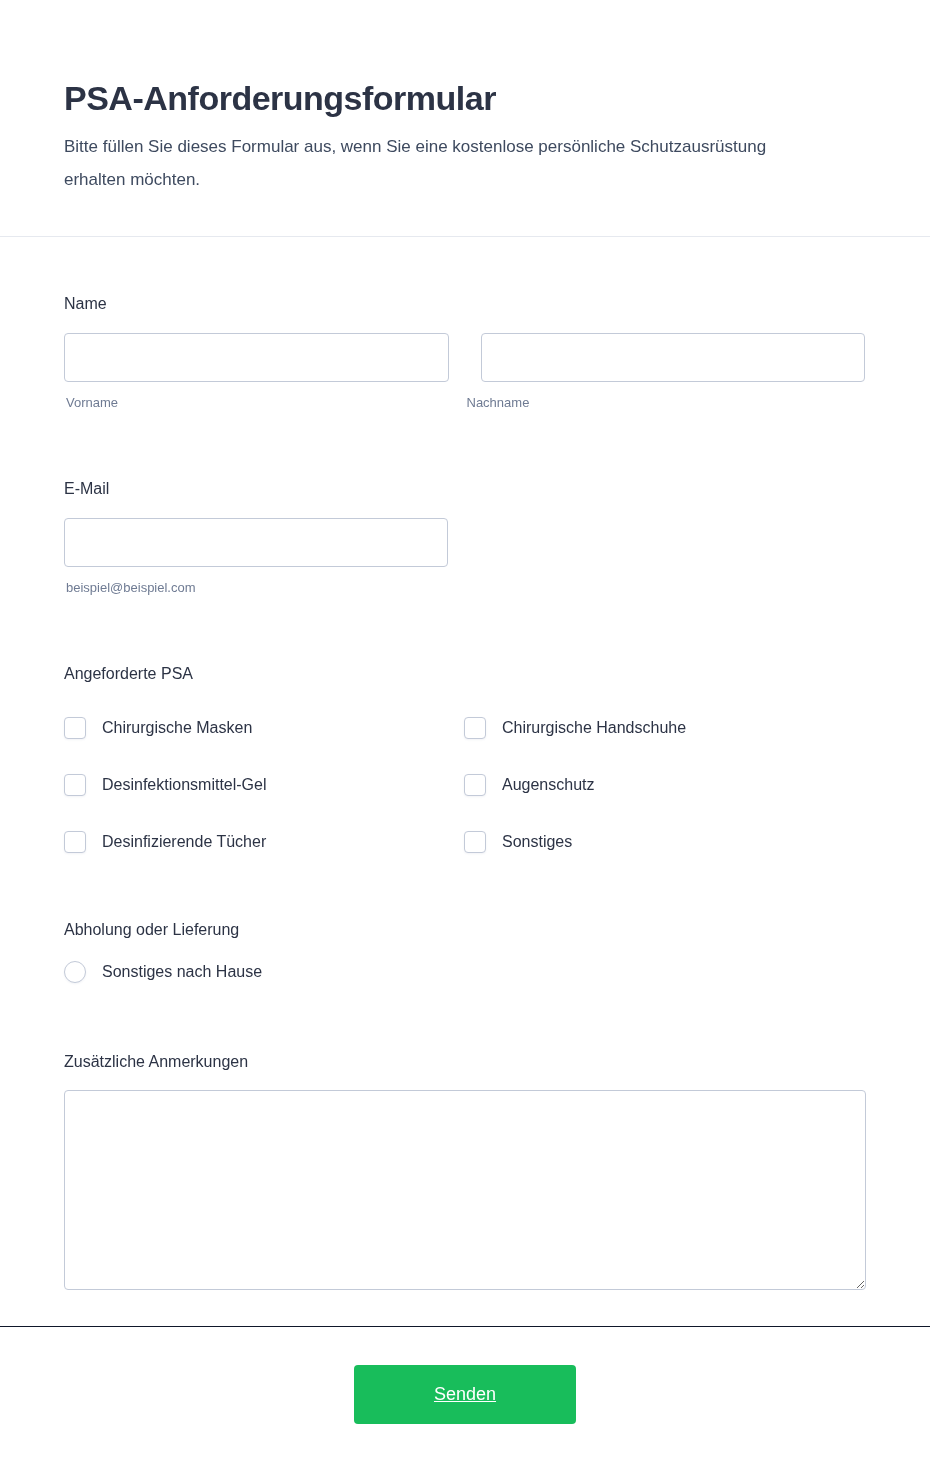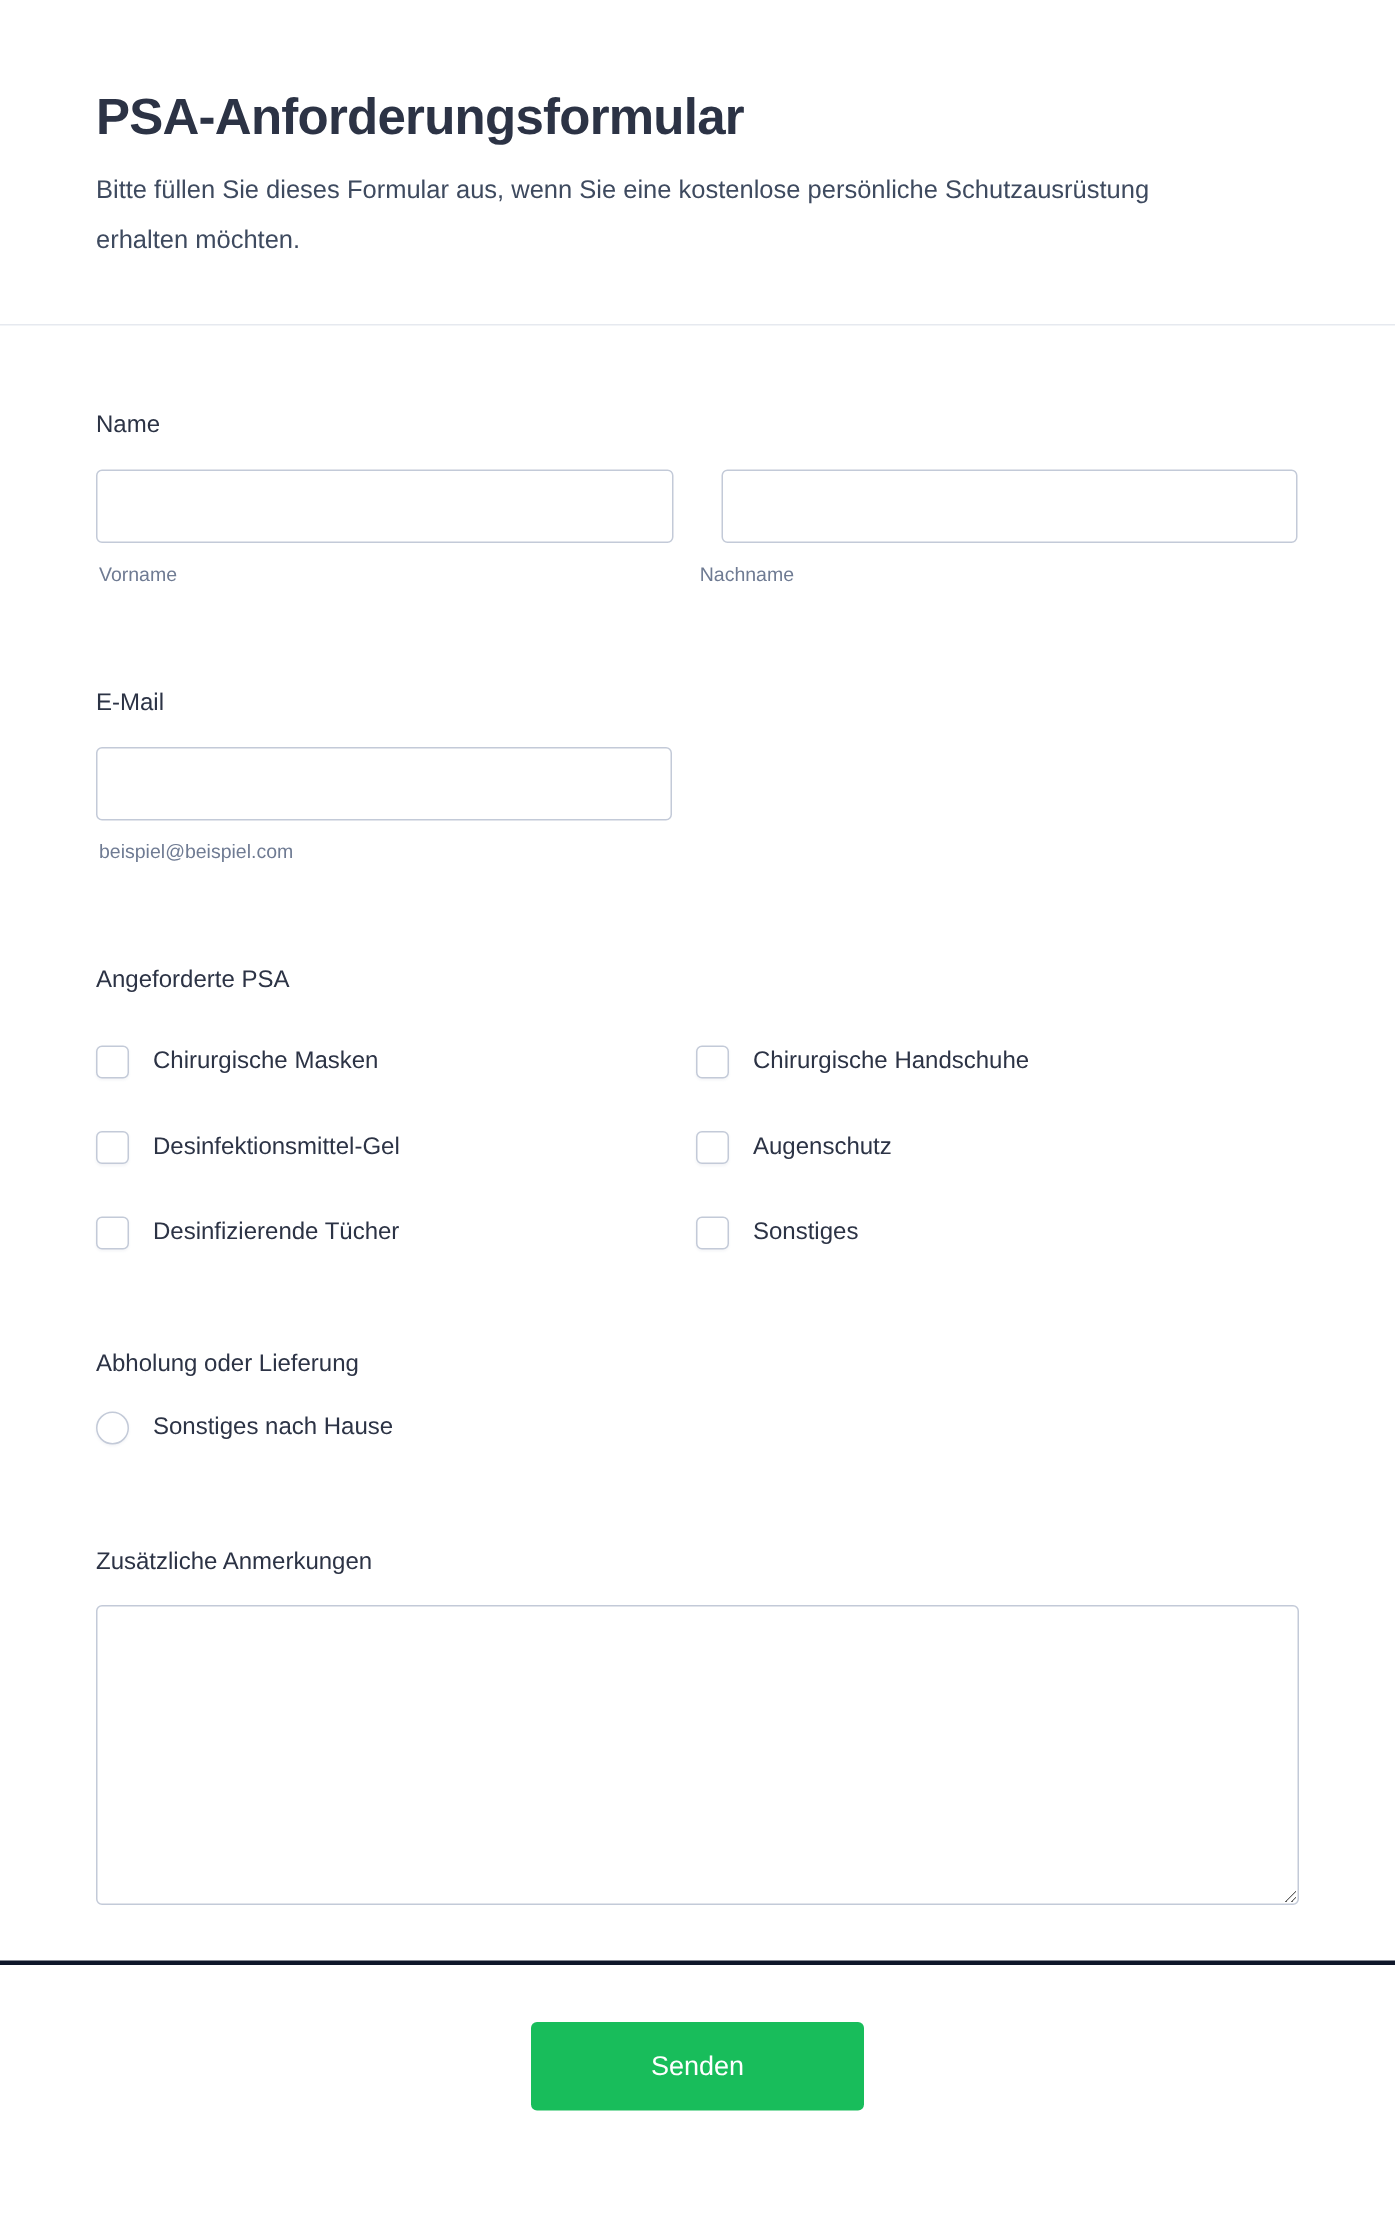--- a/index.html
+++ b/index.html
@@ -14,40 +14,41 @@
     margin: 0 auto;
     background: #ffffff;
     position: relative;
     overflow: hidden;
   }
 
   
   .form-header {
     padding: 56px 64px 40px 64px;
     border-bottom: 1px solid #e6e9ef;
+    margin-top: 20px;
   }
   .form-title {
     font-size: 34px;
     line-height: 44px;
     font-weight: 700;
     letter-spacing: -0.5px;
     color: #2c3345;
   }
   .form-subtitle {
     margin-top: 10px;
     font-size: 17px;
     line-height: 33px;
     color: #3e4a5f;
     max-width: 710px;
   }
 
   
   .form-body {
     padding: 0 65px 32px 64px;
-    border-bottom: 3px solid #0f172a;
+    border-bottom: 1px solid #0f172a;
   }
   .section { }
   .section-label {
     font-size: 16px;
     line-height: 22px;
     font-weight: 500;
     color: #2c3345;
   }
   .mt-first { margin-top: 56px; }
   .mt-sec   { margin-top: 66px; }
@@ -152,20 +153,21 @@
     width: 222px;
     height: 59px;
     background: #18bd5b;
     color: #ffffff;
     border: none;
     border-radius: 4px;
     font-family: "Liberation Sans", sans-serif;
     font-size: 18px;
     font-weight: 500;
     cursor: pointer;
+    text-decoration: underline;
   }
 </style>
 </head>
 <body>
 
 <div class="page">
 
   <div class="form-header">
     <h1 class="form-title">PSA-Anforderungsformular</h1>
     <p class="form-subtitle">Bitte füllen Sie dieses Formular aus, wenn Sie eine kostenlose persönliche Schutzausrüstung erhalten möchten.</p>

